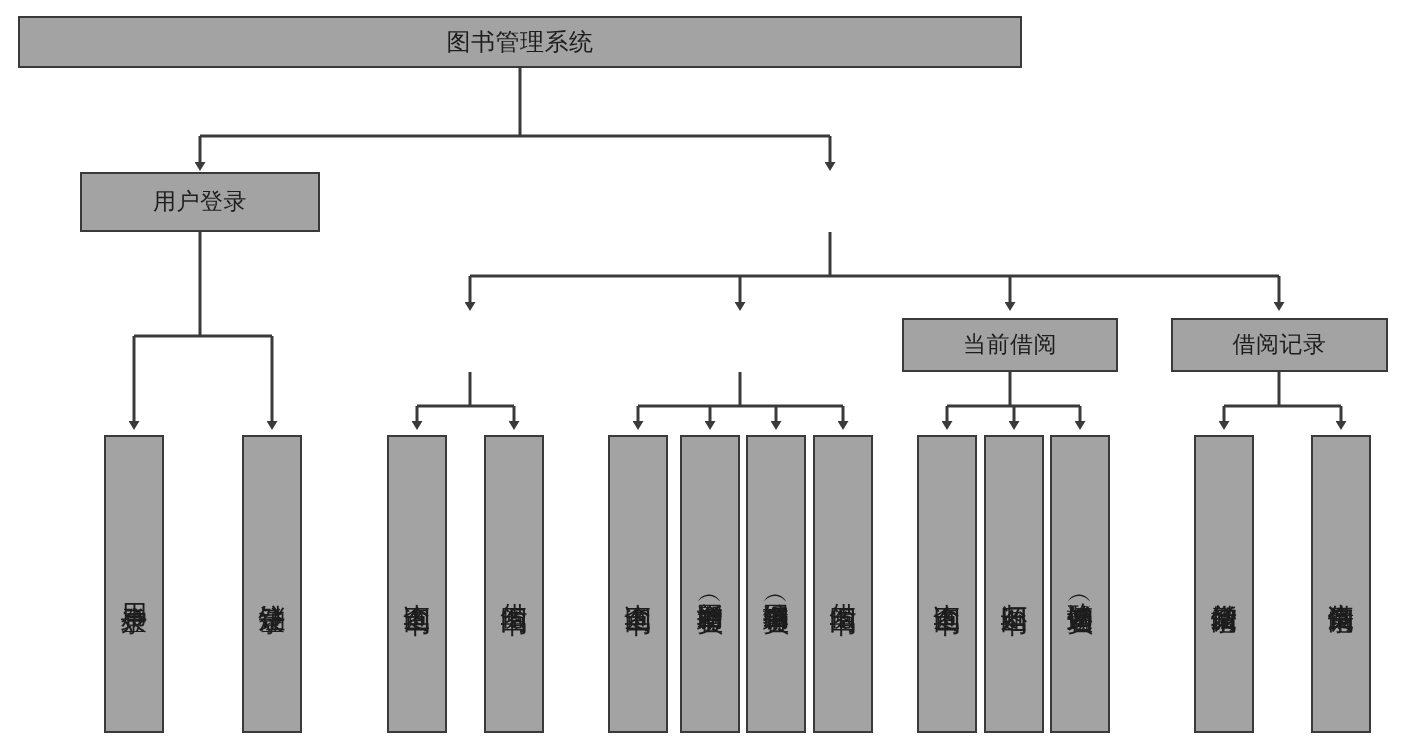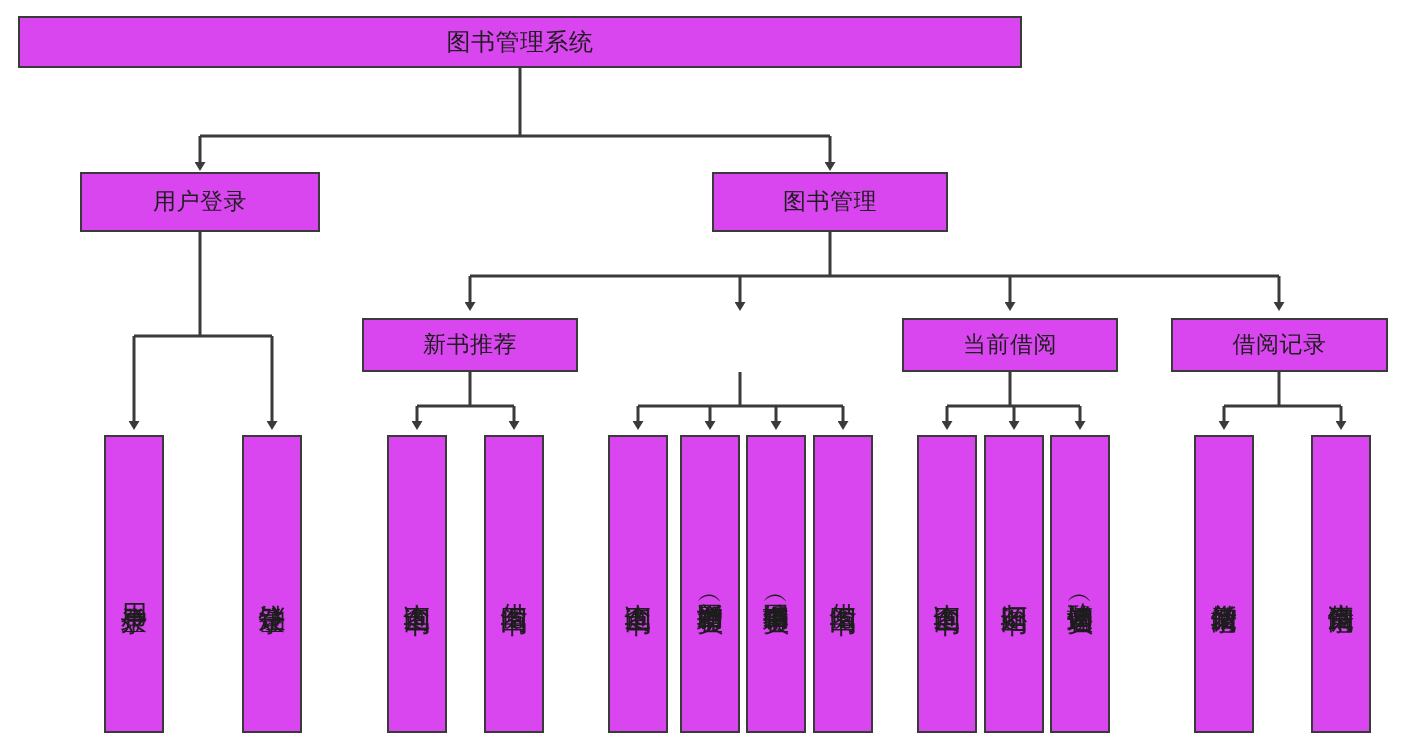--- a/index.html
+++ b/index.html
@@ -22,21 +22,21 @@
     position: absolute;
     left: 0;
     top: 0;
     width: 1405px;
     height: 747px;
     pointer-events: none;
   }
   .node {
     position: absolute;
     box-sizing: border-box;
-    background: #d946ef;
+    background: #a3a3a3;
     border: 2.2px solid #3a3a3a;
     display: flex;
     align-items: center;
     justify-content: center;
     color: #1d1d1d;
     z-index: 2;
   }
   .node .label {
     display: block;
     text-align: center;
@@ -138,27 +138,21 @@
     </g>
   </svg>
 
   <div class="node horiz root" style="left:18px; top:16px; width:1004px; height:52px;">
     <span class="label">图书管理系统</span>
   </div>
 
   <div class="node horiz" style="left:80px; top:172px; width:240px; height:60px;">
     <span class="label">用户登录</span>
   </div>
-  <div class="node horiz" style="left:712px; top:172px; width:236px; height:60px;">
-    <span class="label">图书管理</span>
-  </div>
-
-  <div class="node horiz" style="left:362px; top:318px; width:216px; height:54px;">
-    <span class="label">新书推荐</span>
-  </div>
+
   <div class="node horiz" style="left:902px; top:318px; width:216px; height:54px;">
     <span class="label">当前借阅</span>
   </div>
   <div class="node horiz" style="left:1171px; top:318px; width:217px; height:54px;">
     <span class="label">借阅记录</span>
   </div>
 
   <div class="node vert" style="left:104px; top:435px; width:60px; height:298px;">
     <span class="label">用户登录</span>
   </div>

